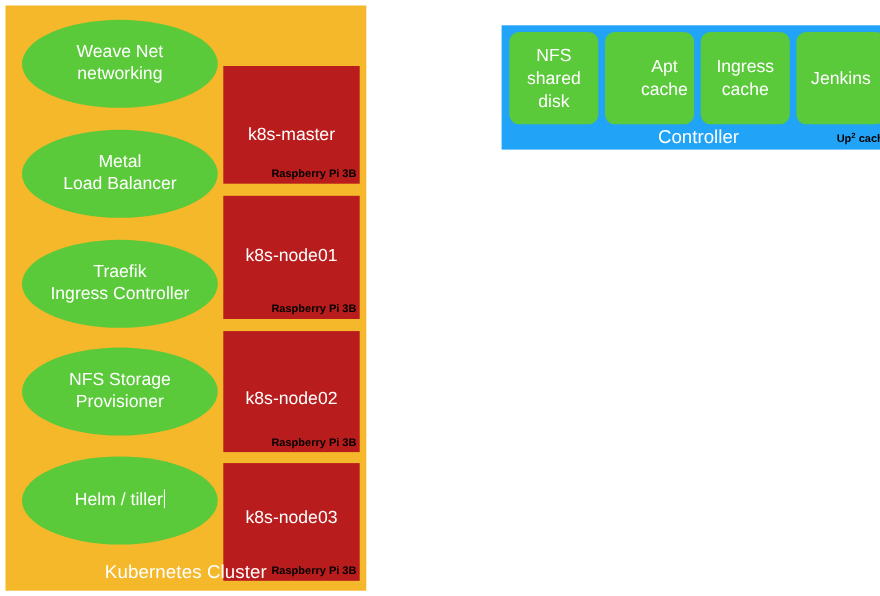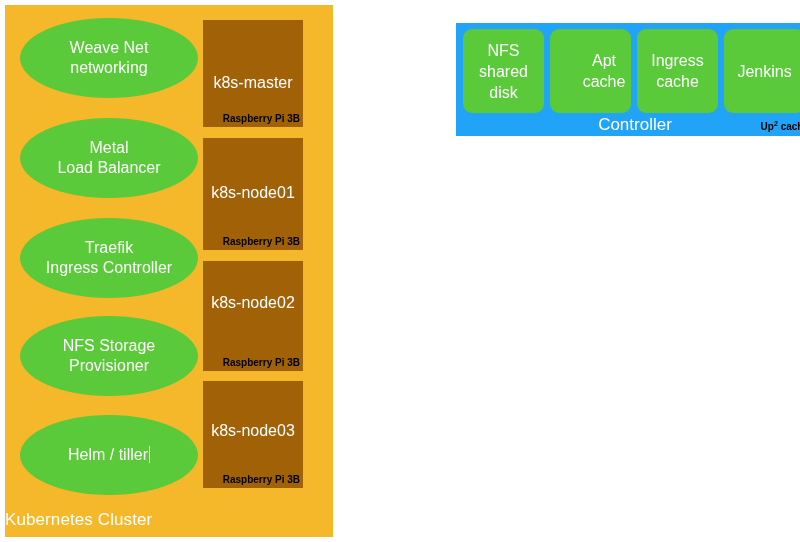--- a/index.html
+++ b/index.html
@@ -33,20 +33,21 @@
     background: #f5b82a;
     box-sizing: border-box;
     padding-left: 12px;
   }
 
   .cluster-caption {
     position: absolute;
     left: 0;
     top: 505px;
     width: 328px;
+    text-align: center;
     color: #ffffff;
     font-size: 17px;
     letter-spacing: 0.1px;
   }
 
   
   .ellipse {
     position: absolute;
     left: 15px;
     width: 178px;
@@ -77,41 +78,42 @@
     height: 17px;
     background: #ffffff;
     vertical-align: -3px;
     margin-left: 1px;
   }
 
   
   .node-box {
     position: absolute;
     left: 198px;
-    width: 100px;
-    background: #a16207;
-    box-sizing: border-box;
-    color: #ffffff;
+    width: 124px;
+    background: #b91c1c;
+    box-sizing: border-box;
+    color: #ffffff;
+    margin-top: 40px;
   }
   .node-box-0 { top: 15px;  height: 107px; }
   .node-box-1 { top: 133px; height: 112px; }
   .node-box-2 { top: 256px; height: 110px; }
   .node-box-3 { top: 376px; height: 107px; }
 
   .node-title {
     position: absolute;
     left: 0;
     width: 100%;
     text-align: center;
     color: #ffffff;
     font-size: 16px;
   }
   .node-box-0 .node-title { top: 54px; }
   .node-box-1 .node-title { top: 46px; }
-  .node-box-2 .node-title { top: 33px; }
+  .node-box-2 .node-title { top: 53px; }
   .node-box-3 .node-title { top: 41px; }
 
   .node-sub {
     position: absolute;
     right: 3px;
     bottom: 3px;
     color: #000000;
     font-size: 10px;
     font-weight: bold;
     white-space: nowrap;

